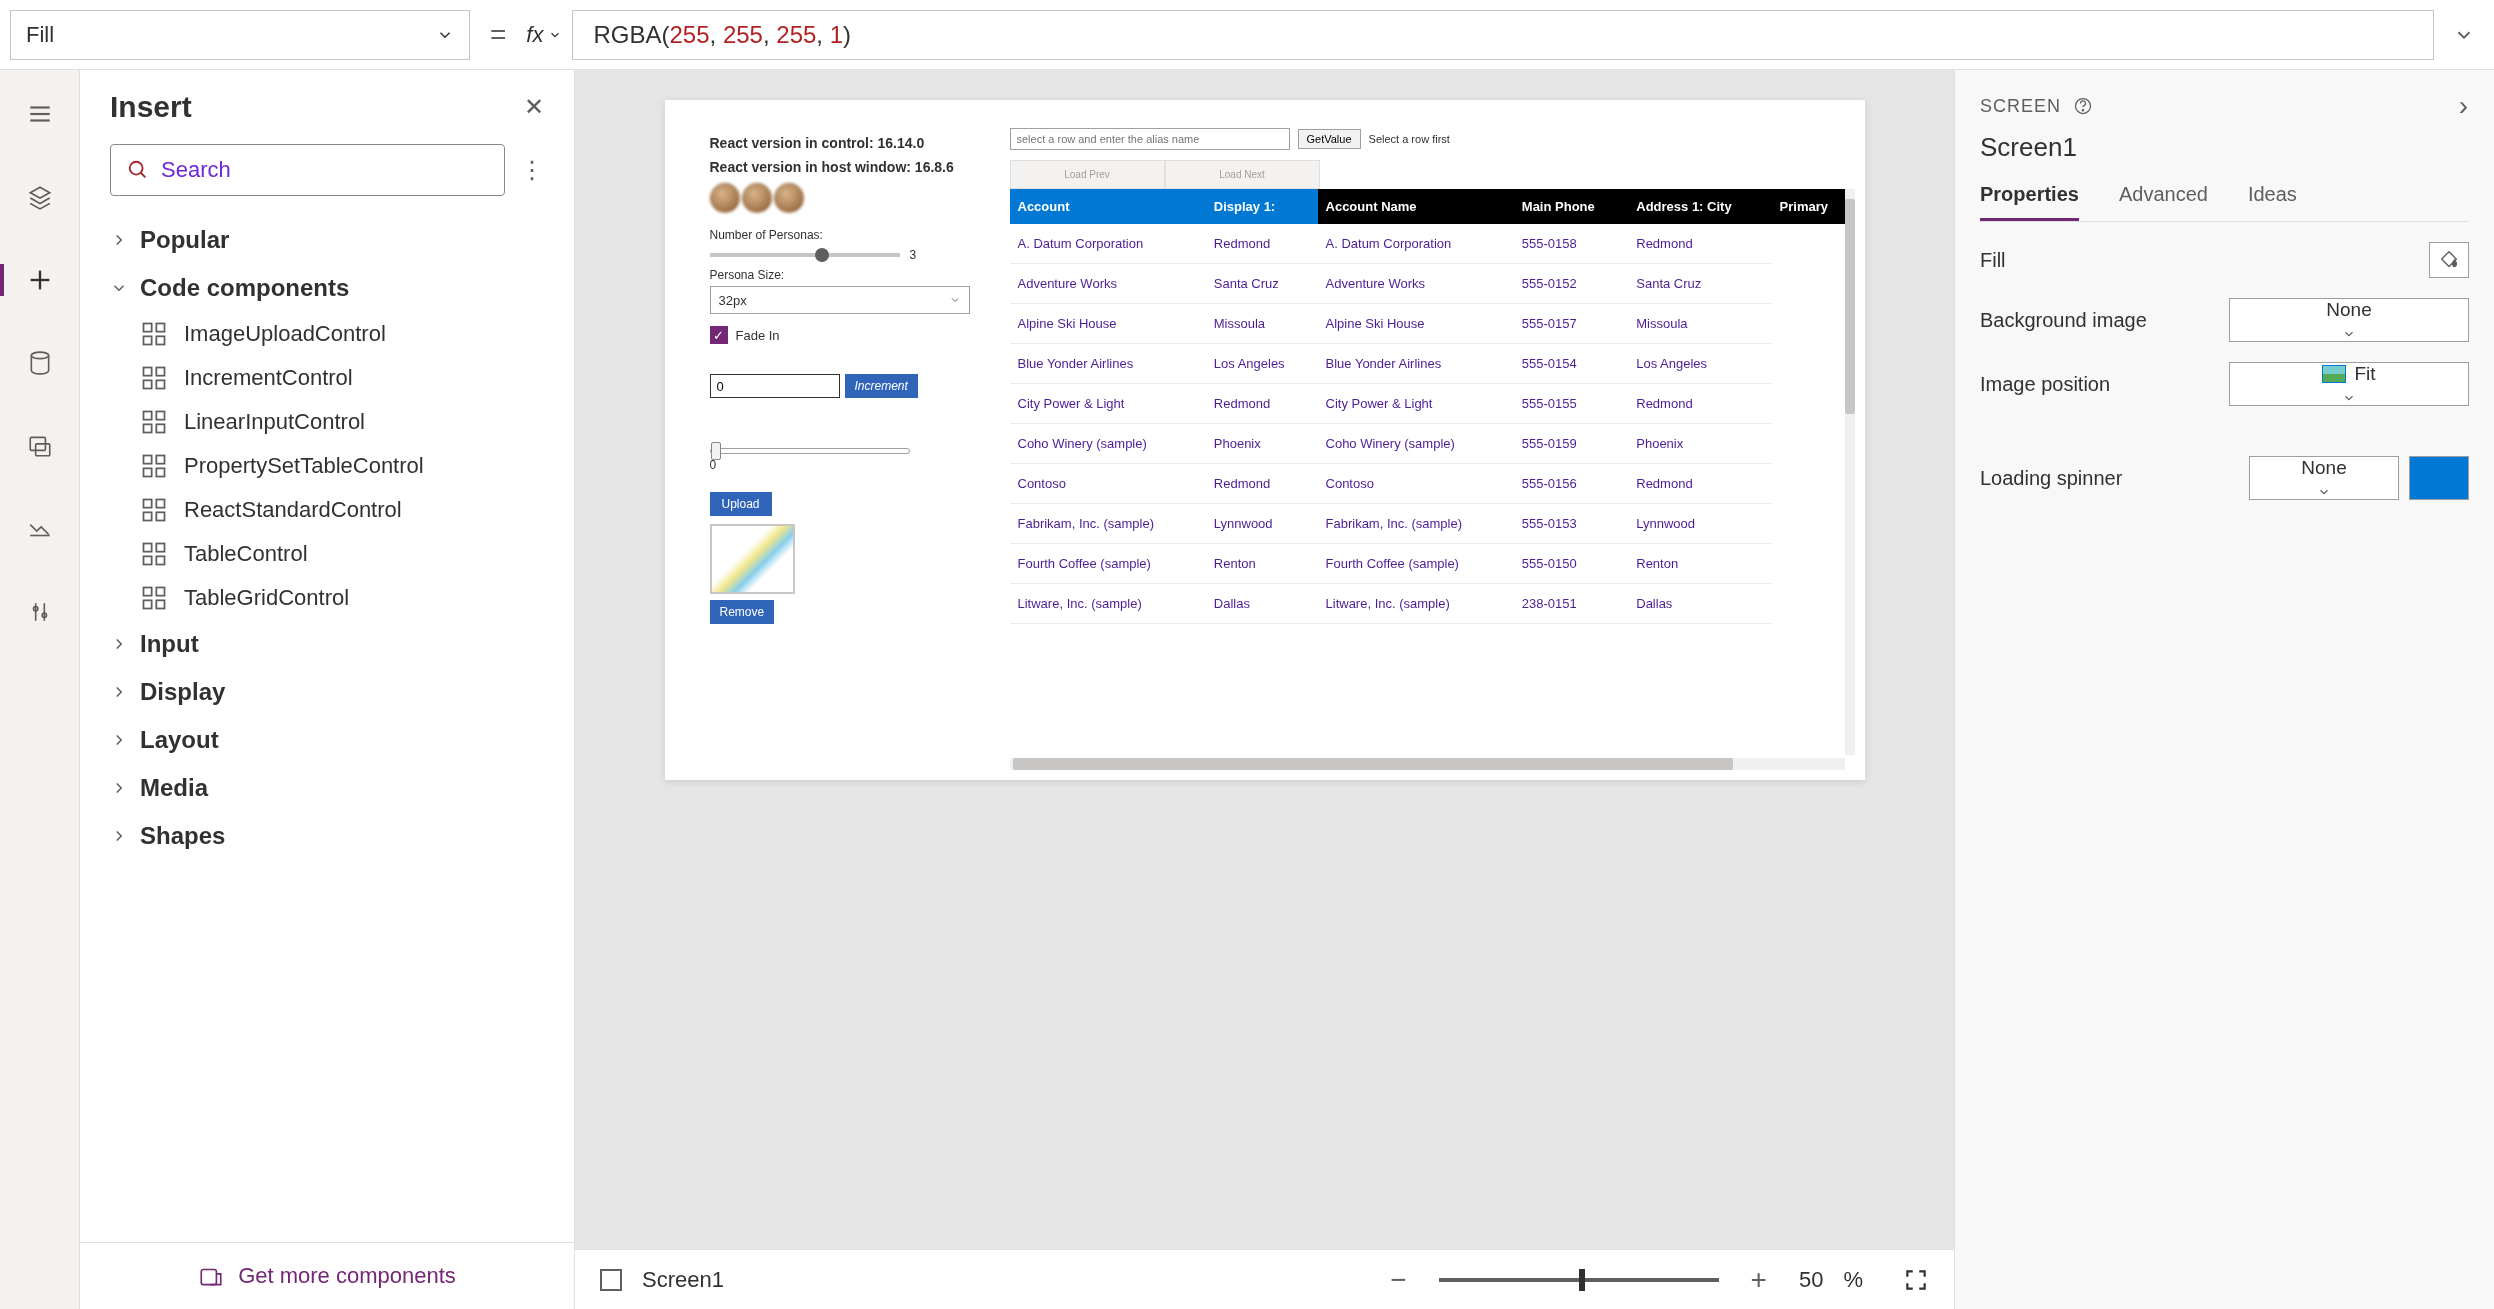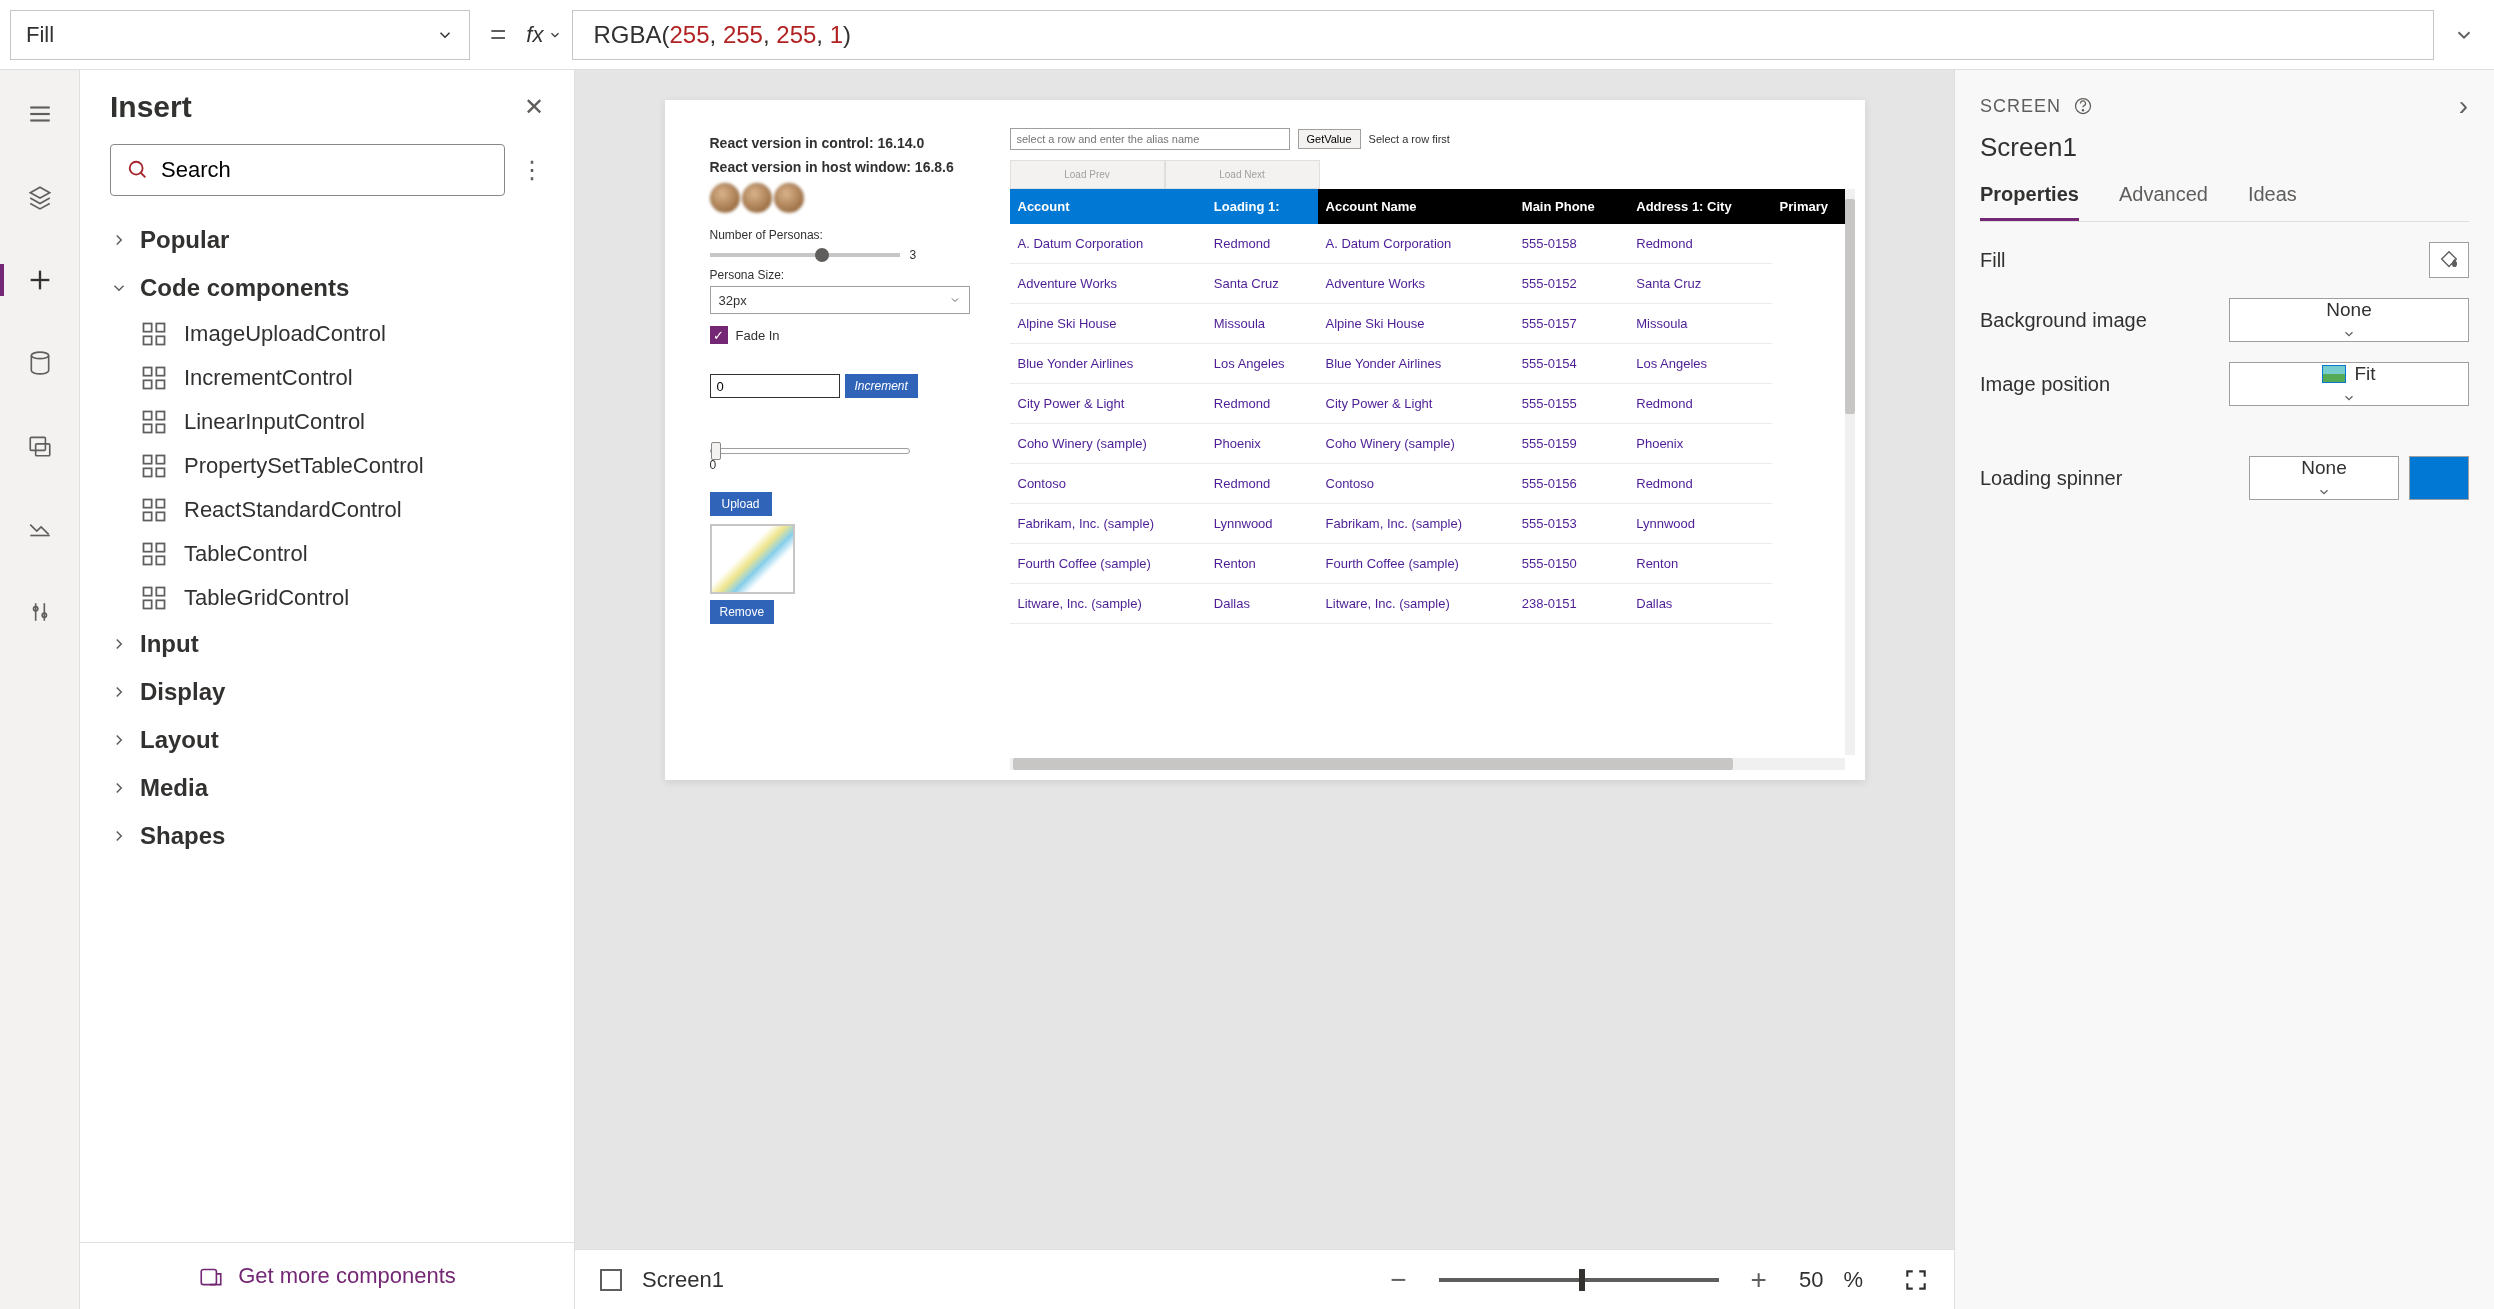--- a/index.html
+++ b/index.html
@@ -25,21 +25,21 @@
 .rail-item { width: 48px; height: 48px; display: flex; align-items: center; justify-content: center; color: #605e5c; position: relative; }
 .rail-item.active::before { content: ""; position: absolute; left: -16px; top: 8px; bottom: 8px; width: 4px; background: #742774; }
 .rail-item.active { color: #323130; }
 
 
 .insert-pane { width: 495px; background: #fff; border-right: 1px solid #e1dfdd; display: flex; flex-direction: column; }
 .pane-header { display: flex; align-items: center; justify-content: space-between; padding: 20px 30px; }
 .pane-title { font-size: 30px; font-weight: 600; color: #323130; }
 .close-x { font-size: 24px; color: #605e5c; cursor: pointer; }
 .search-row { display: flex; align-items: center; padding: 0 30px 20px; gap: 15px; }
-.search-box { flex: 1; height: 52px; border: 1px solid #8a8886; border-radius: 4px; display: flex; align-items: center; padding: 0 16px; gap: 12px; color: #000000; font-size: 22px; }
+.search-box { flex: 1; height: 52px; border: 1px solid #8a8886; border-radius: 4px; display: flex; align-items: center; padding: 0 16px; gap: 12px; color: #6d28d9; font-size: 22px; }
 .more-dots { color: #605e5c; font-size: 24px; cursor: pointer; }
 .tree { flex: 1; overflow: auto; padding: 0 15px; }
 .tree-group { display: flex; align-items: center; padding: 10px 15px; font-size: 24px; font-weight: 600; color: #323130; cursor: pointer; gap: 12px; }
 .tree-item { display: flex; align-items: center; padding: 8px 15px 8px 45px; font-size: 22px; color: #323130; cursor: pointer; gap: 16px; }
 .comp-icon { width: 28px; height: 28px; color: #605e5c; }
 .chev-icon { width: 18px; height: 18px; color: #605e5c; }
 .pane-footer { border-top: 1px solid #e1dfdd; padding: 20px; display: flex; align-items: center; justify-content: center; gap: 14px; color: #742774; font-size: 22px; cursor: pointer; }
 
 
 .canvas-wrap { flex: 1; display: flex; flex-direction: column; background: #e5e5e5; }
@@ -378,21 +378,21 @@
           </div>
           <div class="load-row">
             <button class="btn-load">Load Prev</button>
             <button class="btn-load">Load Next</button>
           </div>
           <div class="grid-wrap">
             <table class="grid">
               <thead>
                   <tr id="grid-head">
                     <th class="sel">Account</th>
-                    <th class="sel">Loading 1:</th>
+                    <th class="sel">Display 1:</th>
                     <th>Account Name</th>
                     <th>Main Phone</th>
                     <th>Address 1: City</th>
                     <th>Primary</th>
                   </tr>
                 </thead>
               <tbody id="grid-body">
                   <tr>
                     <td>A. Datum Corporation</td>
                     <td>Redmond</td>

